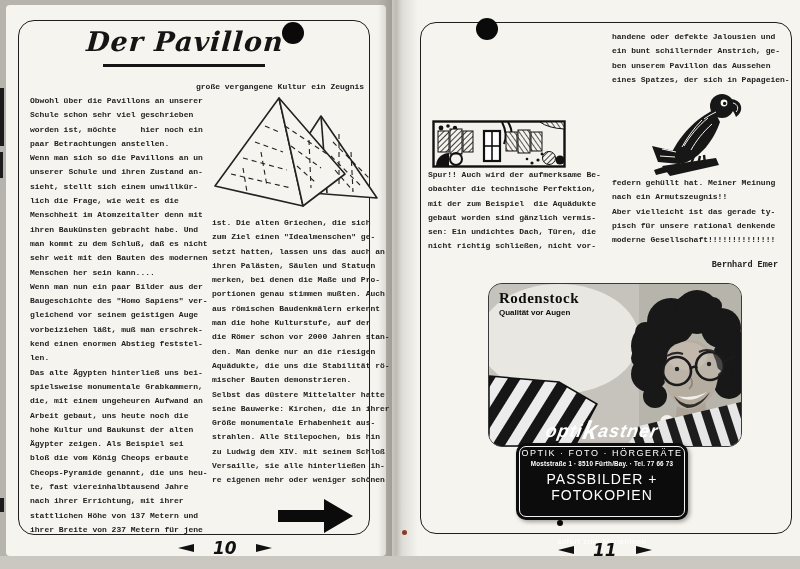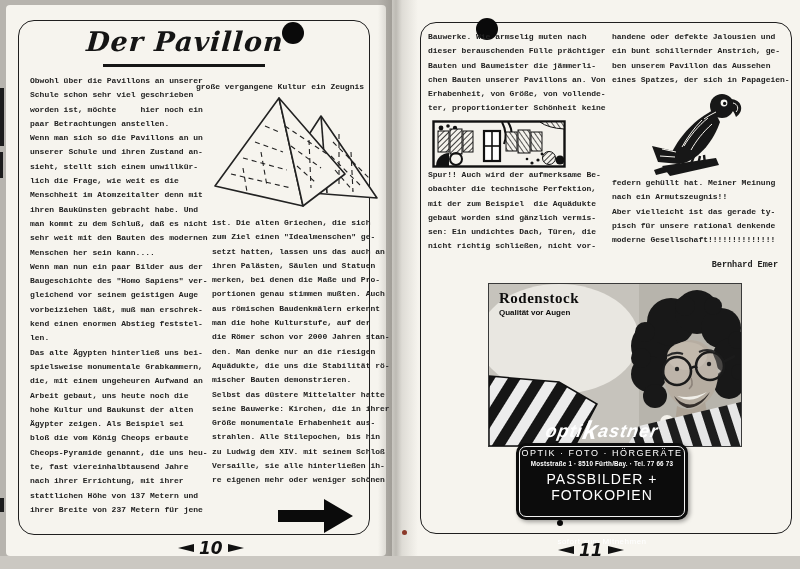--- a/index.html
+++ b/index.html
@@ -20,32 +20,32 @@
   .punch{position:absolute;background:#0a0a0a;border-radius:50%;}
   
   .tw{position:absolute;margin:0;font-family:"Liberation Mono",monospace;
       font-size:8px;line-height:14.3px;white-space:pre;color:#222;font-weight:700;}
   
   #title{position:absolute;left:85px;top:26px;width:200px;text-align:center;
          font-family:"DejaVu Serif",serif;font-style:italic;font-weight:700;
          font-size:27px;color:#151515;letter-spacing:1px;transform:skewX(-4deg);}
   #title-underline{position:absolute;left:103px;top:64px;width:162px;height:2.5px;background:#151515;}
   
-  .pagenum{position:absolute;display:flex;align-items:center;gap:5px;}
+  .pagenum{position:absolute;display:flex;align-items:center;gap:19px;}
   .pagenum .num{font-family:"DejaVu Sans",sans-serif;font-style:italic;font-weight:700;
                 font-size:17px;color:#111;}
   .wedge{width:0;height:0;border-top:4px solid transparent;border-bottom:4px solid transparent;}
   .wedge.l{border-right:16px solid #111;}
   .wedge.r{border-left:16px solid #111;}
   
   #signature{position:absolute;left:612px;top:260px;width:166px;text-align:right;
              font-family:"Liberation Mono",monospace;font-size:8.5px;font-weight:700;color:#222;}
   
   #ad-photo{position:absolute;left:488px;top:283px;width:252px;height:162px;
-            border:1px solid #3a3a3a;border-radius:0;overflow:hidden;background:#737373;}
+            border:1px solid #3a3a3a;border-radius:14px;overflow:hidden;background:#737373;}
   #rodenstock{position:absolute;left:10px;top:6px;color:#0d0d0d;}
   #rodenstock .brand{font-family:"Liberation Serif",serif;font-weight:700;font-size:15px;letter-spacing:.5px;}
   #rodenstock .tagline{font-size:8px;font-weight:700;margin-top:1px;}
   #ad-logobox{position:absolute;left:516px;top:443px;width:172px;height:77px;
               background:#0c0c0c;border-radius:10px;box-shadow:2px 2px 4px rgba(0,0,0,.35);}
   #ad-logobox .inner{position:absolute;inset:3px;border:1.5px solid #f2f2f2;border-radius:7px;
               display:flex;flex-direction:column;align-items:center;justify-content:center;
               color:#fff;text-align:center;line-height:1.15;}
   .logo-line{font-family:"Liberation Sans",sans-serif;font-style:italic;font-weight:700;
              transform:skewX(-10deg);color:#fff;letter-spacing:1px;line-height:1;}
@@ -69,21 +69,21 @@
   <div class="sliver" style="left:0;top:88px;width:4px;height:58px;"></div>
   <div class="sliver" style="left:0;top:152px;width:3px;height:26px;"></div>
   <div class="sliver" style="left:0;top:498px;width:4px;height:14px;"></div>
 
   <div class="pborder" id="pborder-left"></div>
   <div class="punch" style="left:282px;top:22px;width:22px;height:22px;"></div>
 
   <div id="title">Der Pavillon</div>
   <div id="title-underline"></div>
 
-  <pre class="tw" style="left:30px;top:74px;">Obwohl über die Pavillons an unserer
+  <pre class="tw" style="left:30px;top:94px;">Obwohl über die Pavillons an unserer
 Schule schon sehr viel geschrieben
 worden ist, möchte     hier noch ein
 paar Betrachtungen anstellen.
 Wenn man sich so die Pavillons an un
 unserer Schule und ihren Zustand an-
 sieht, stellt sich einem unwillkür-
 lich die Frage, wie weit es die
 Menschheit im Atomzeitalter denn mit
 ihren Baukünsten gebracht habe. Und
 man kommt zu dem Schluß, daß es nicht
@@ -168,26 +168,20 @@
     <span class="wedge l"></span>
     <span class="num">10</span>
     <span class="wedge r"></span>
   </div>
 
   <div class="pborder" id="pborder-right"></div>
   <div class="punch" style="left:476px;top:18px;width:22px;height:22px;"></div>
   <div class="punch" style="left:557px;top:520px;width:6px;height:6px;"></div>
   <div class="punch" style="left:402px;top:530px;width:5px;height:5px;background:#8b3a2a;"></div>
 
-  <pre class="tw" style="left:428px;top:30px;">Bauwerke. Wie armselig muten nach
-dieser berauschenden Fülle prächtiger
-Bauten und Baumeister die jämmerli-
-chen Bauten unserer Pavillons an. Von
-Erhabenheit, von Größe, von vollende-
-ter, proportionierter Schönheit keine</pre>
 
   <div style="position:absolute;left:432px;top:120px;">
     <svg width="134" height="48" viewBox="0 0 134 48">
       <defs>
         <pattern id="hatch" width="4" height="4" patternUnits="userSpaceOnUse" patternTransform="rotate(45)">
           <rect width="4" height="4" fill="#f4f2ec"></rect>
             <line x1="0" y1="0" x2="0" y2="4" stroke="#111" stroke-width="1.6"></line>
         </pattern>
         <pattern id="hatch2" width="4" height="4" patternUnits="userSpaceOnUse" patternTransform="rotate(-35)">
           <rect width="4" height="4" fill="#f4f2ec"></rect>

